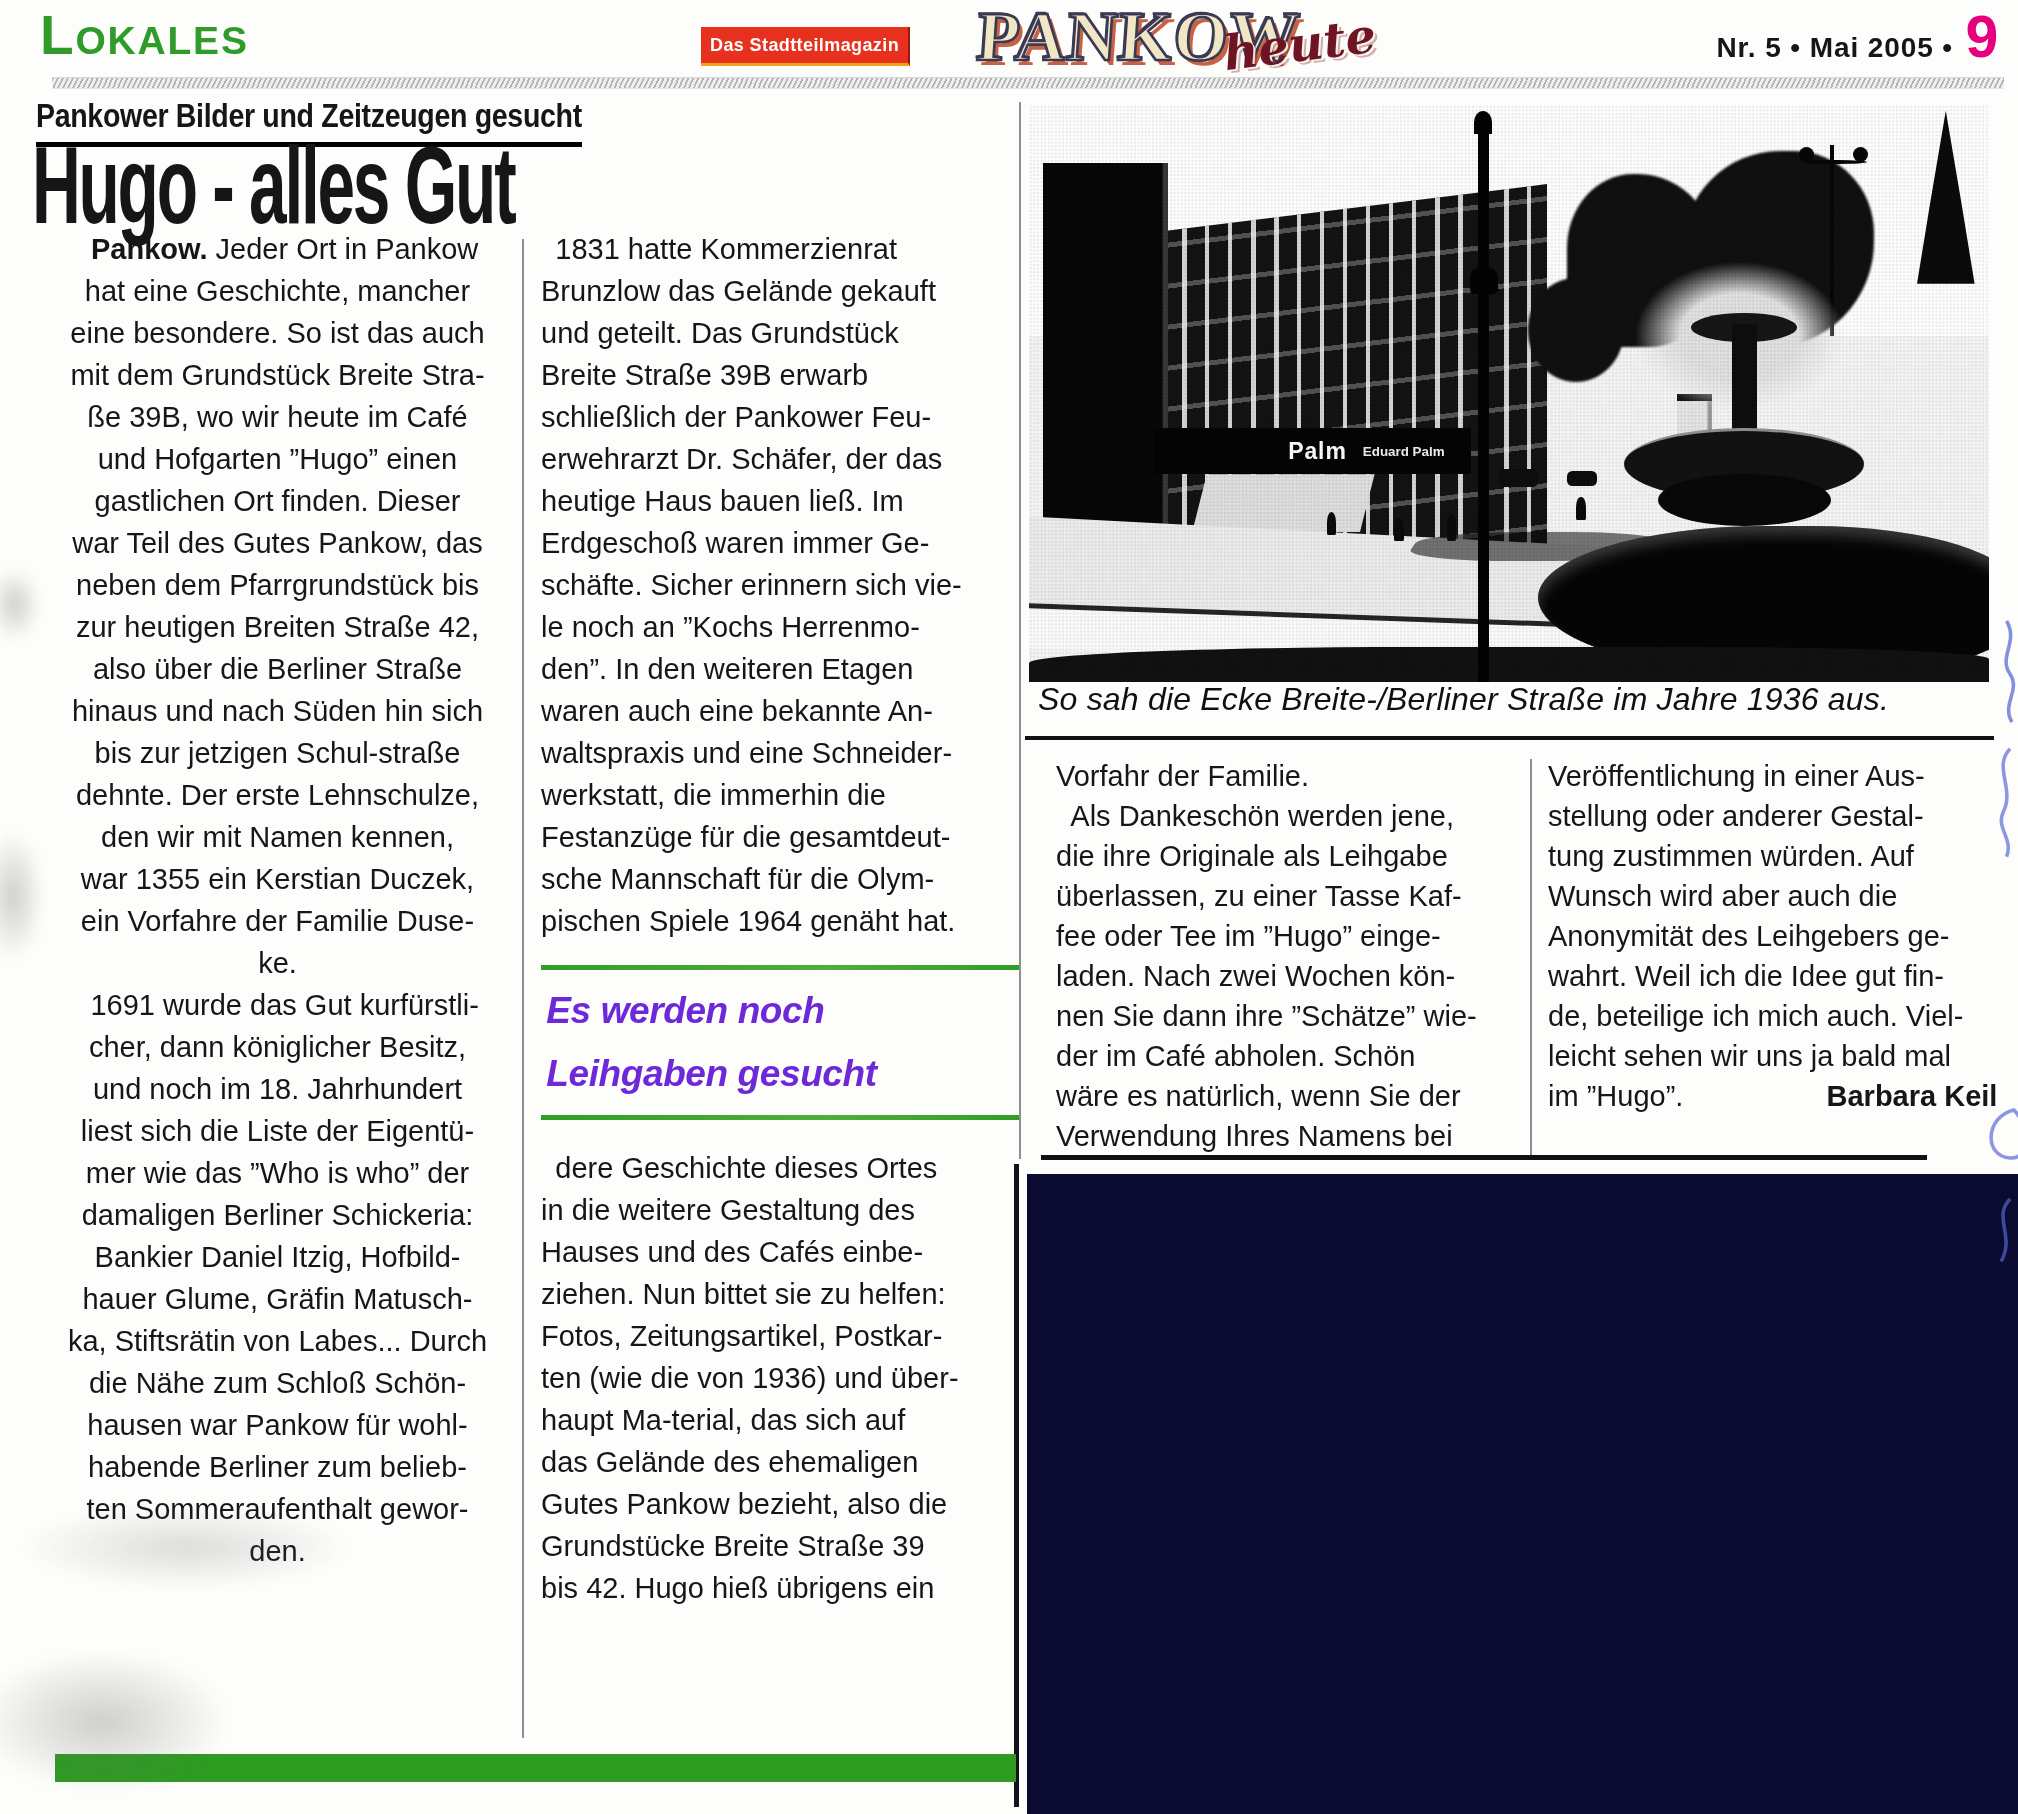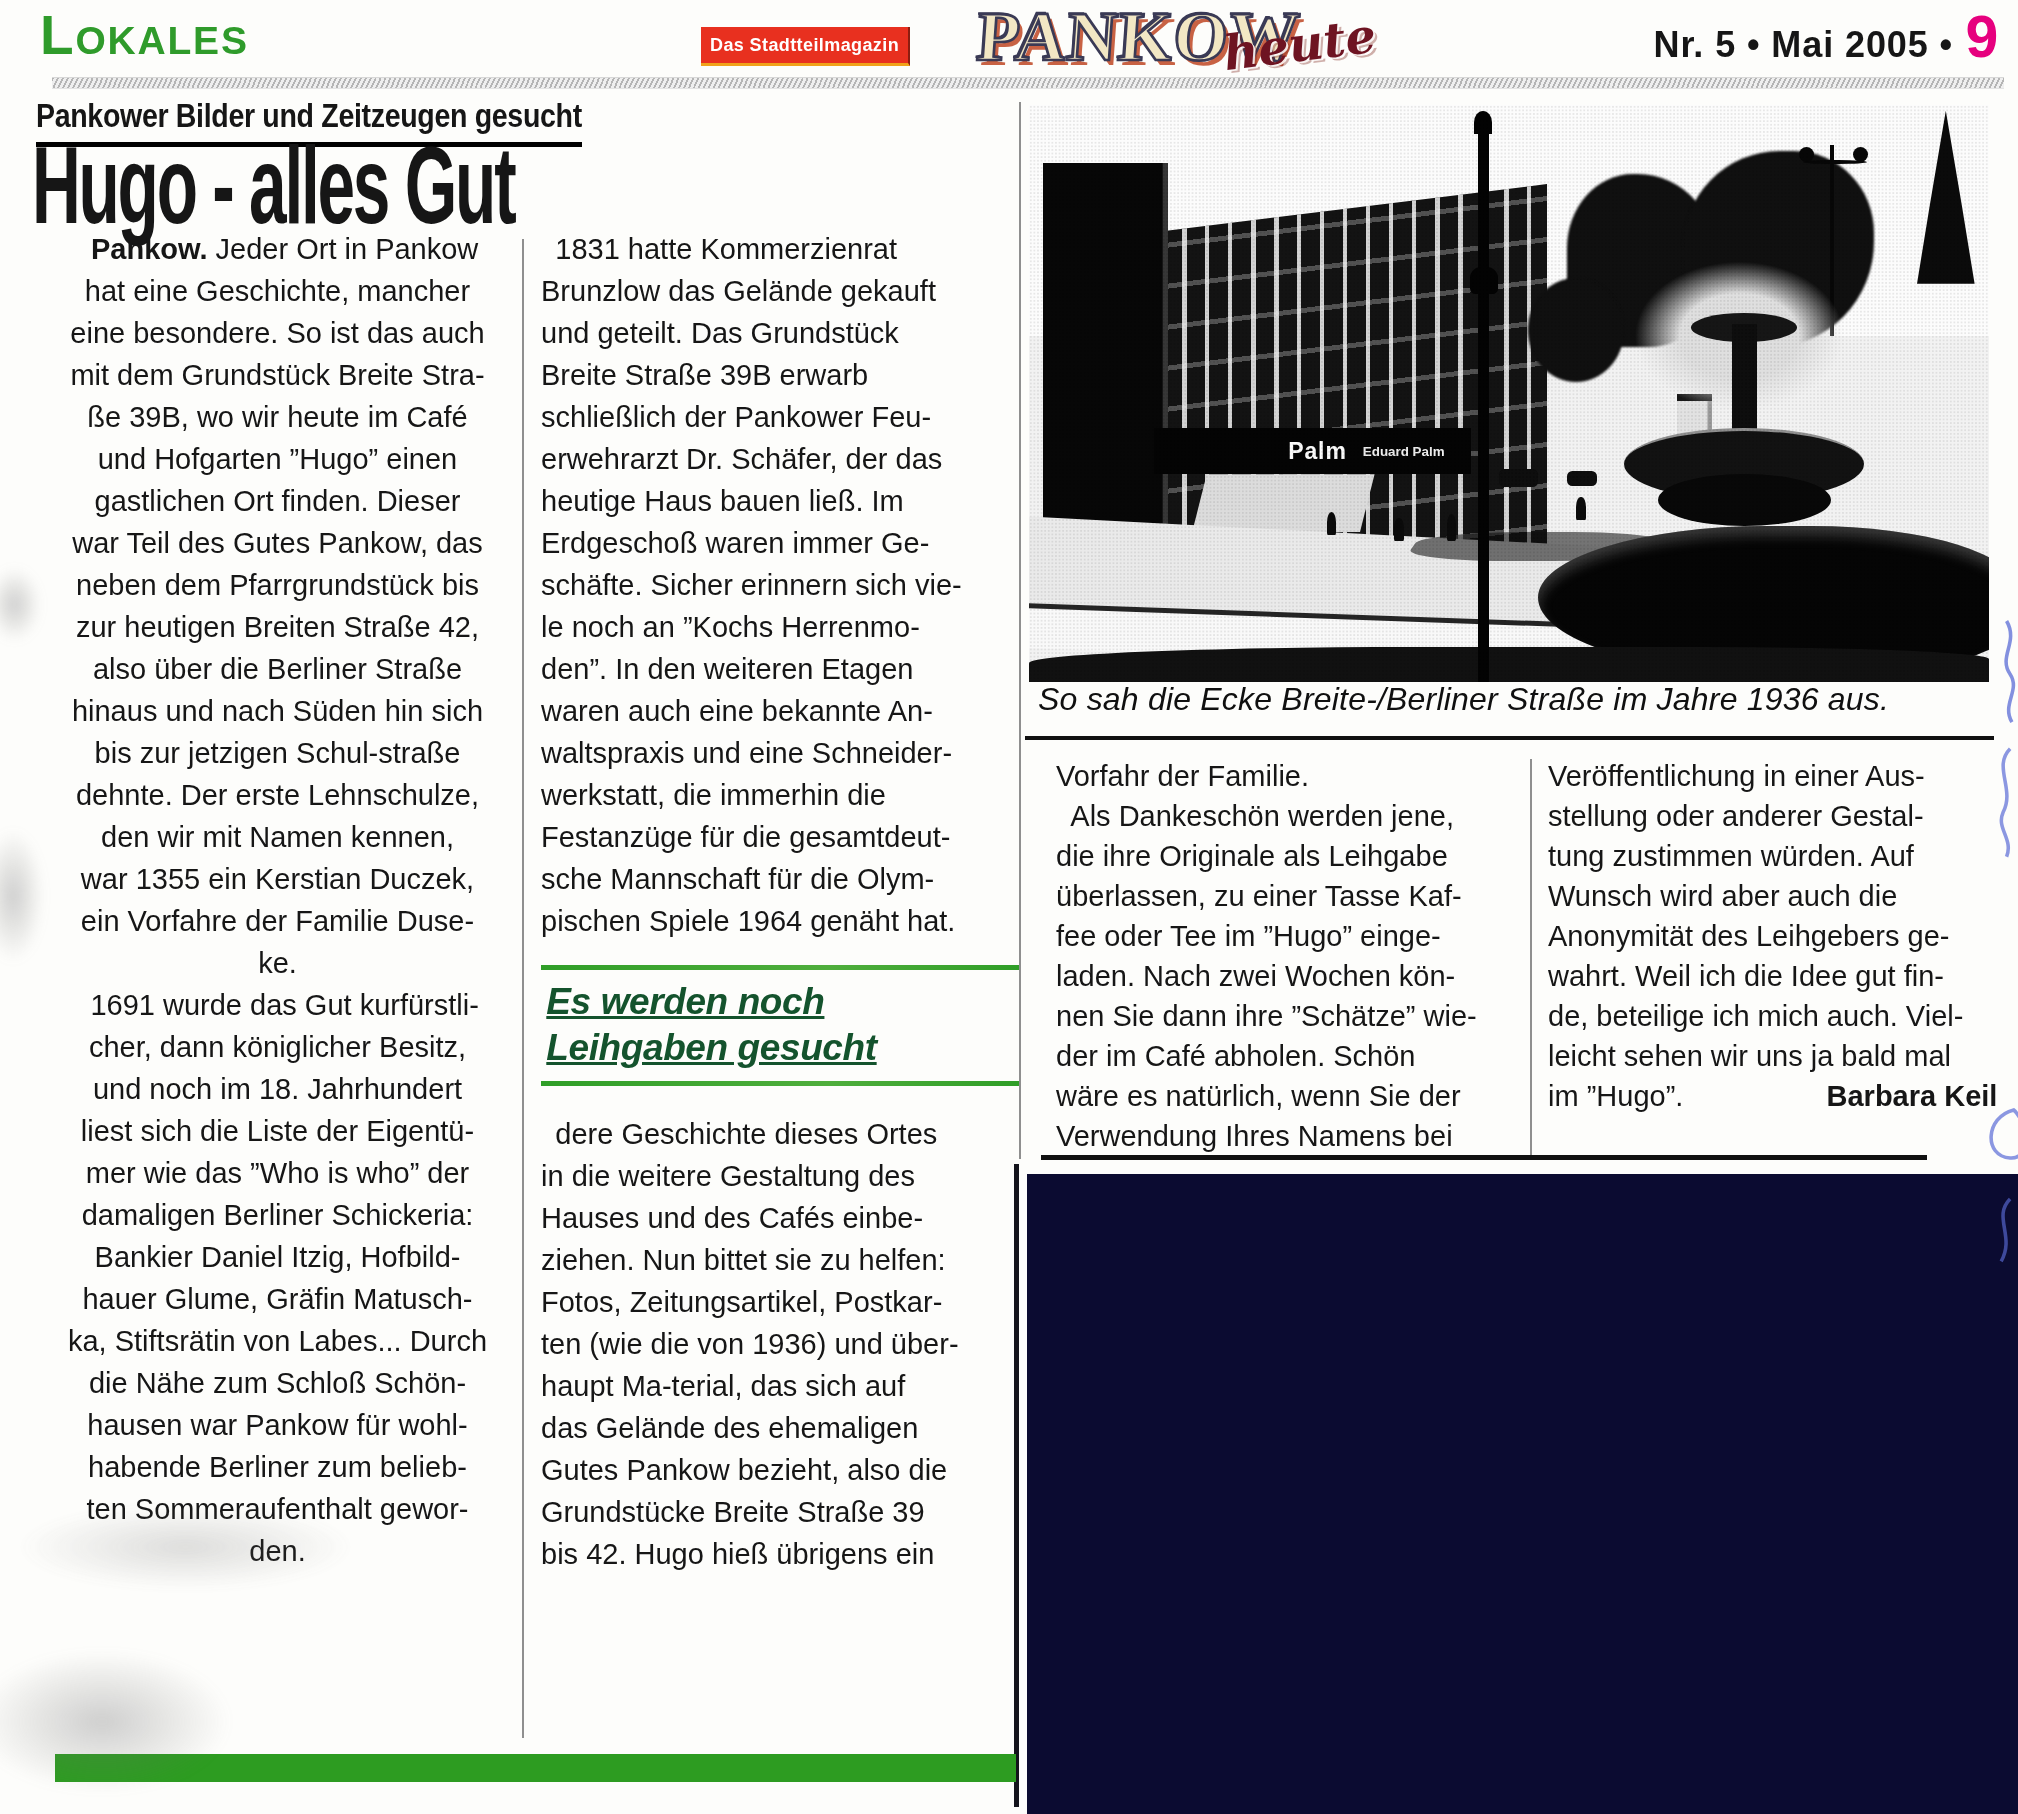--- a/index.html
+++ b/index.html
@@ -39,21 +39,21 @@
   .brand-heute{
     position:absolute;left:1223px;top:16px;z-index:3;
     font-family:"DejaVu Serif",serif;font-style:italic;font-weight:700;
     font-size:48px;color:#6e1422;transform:rotate(-7deg);
     text-shadow:1.8px 1.8px 0 rgba(255,255,255,.85),3.6px 3.6px 0 rgba(120,30,20,.35);
     white-space:nowrap;
   }
   .issue-line{
     position:absolute;right:19.6px;top:10.7px;display:flex;align-items:baseline;gap:12.5px;
   }
-  .issue-text{font-weight:700;font-size:36px;letter-spacing:0.9px;}
+  .issue-text{font-weight:700;font-size:28px;letter-spacing:0.9px;}
   .page-number{font-weight:900;font-size:59px;color:#e6007e;line-height:53px;}
   
   .kicker-wrap{position:absolute;left:36px;top:96px;}
   .kicker{
     display:inline-block;font-weight:900;font-size:34px;letter-spacing:-0.4px;
     border-bottom:5.3px solid #000;padding-bottom:7.1px;
     transform:scaleX(.84);transform-origin:left top;white-space:nowrap;
   }
   .headline{
     position:absolute;left:32px;top:132px;
@@ -61,22 +61,22 @@
     transform:scaleX(.62);transform-origin:left top;white-space:nowrap;
   }
   
   .bodycol{position:absolute;font-size:29px;line-height:42px;text-align:left;}
   .bodycol p{margin:0;white-space:pre-line;text-indent:14.3px;}
   .bodycol p.noindent{text-indent:0;}
   .lead{font-weight:700;}
   .subhead-block{margin:23px 0 16px 0;}
   .green-rule{height:4.5px;background:linear-gradient(90deg,#2f9e27,#4fae3c 60%,#2f9e27);margin:0;}
   .subhead{
-    font-weight:700;font-style:italic;font-size:37px;line-height:46px;
-    padding:9px 0 10.7px 5.3px;white-space:pre-line;letter-spacing:-0.4px;color:#14532d;text-decoration:underline;
+    font-weight:700;font-style:italic;font-size:37px;line-height:63px;
+    padding:9px 0 10.7px 5.3px;white-space:pre-line;letter-spacing:-0.4px;color:#6d28d9;
   }
   .col1{left:36px;top:228px;width:483px;text-align:center;}
   .col2{left:541px;top:228px;width:478px;}
   .col3{left:1056px;top:756px;width:459px;font-size:29px;line-height:40px;}
   .col4{left:1548px;top:756px;width:453px;font-size:29px;line-height:40px;position:absolute;}
   .gap-para{margin-top:27px !important;}
   .byline{position:absolute;right:3.6px;bottom:0;font-weight:700;}
   
   .vdivider{position:absolute;width:1.8px;background:#8f8f8f;}
   .vd1{left:522px;top:239px;height:1499px;}

